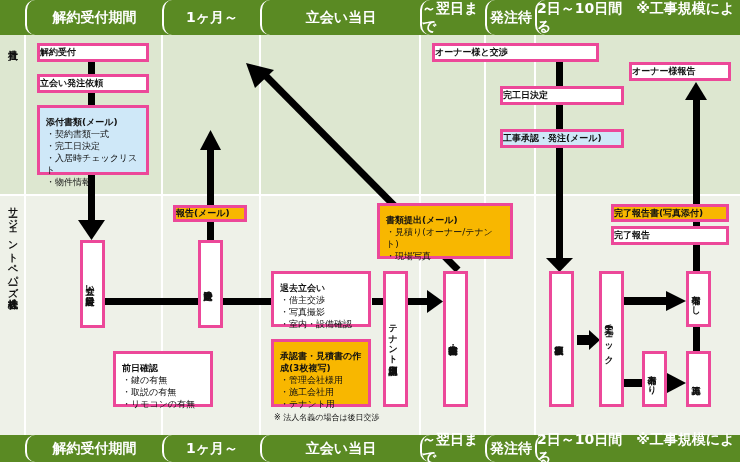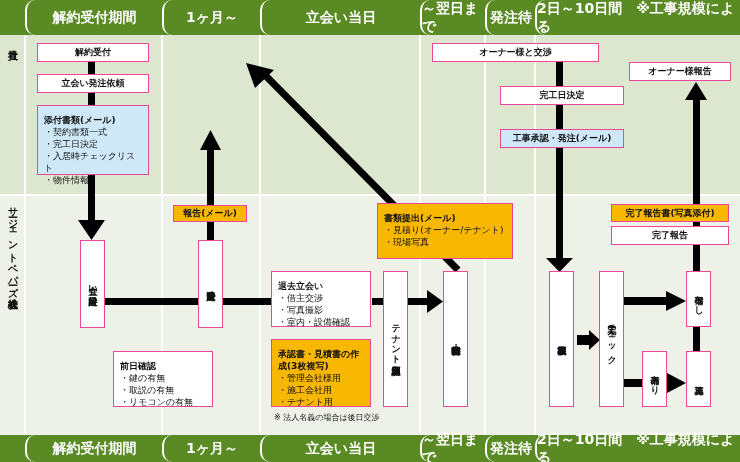--- a/index.html
+++ b/index.html
@@ -8,22 +8,22 @@
   .band { position:absolute; left:0; width:740px; background:#5a8a23; }
   .hcell { position:absolute; top:0; height:100%; display:flex; align-items:center; justify-content:center;
            color:#fff; font-weight:bold; font-size:14px; border-left:2px solid #ffffff; box-sizing:border-box;border-radius:10px; }
   .lane { position:absolute; left:0; width:740px; }
   .lane-top { background:#dde7d0; }
   .lane-bot { background:#eef1e8; }
   .vline { position:absolute; width:2px; background:#ffffff; }
   .hsep { position:absolute; left:0; width:740px; height:2px; background:#ffffff; }
   .lanelabel { position:absolute; left:0; width:25px; display:flex; justify-content:center; font-weight:bold; font-size:10px; }
   .vt { writing-mode:vertical-rl; text-orientation:upright; letter-spacing:0px; }
-  .box { position:absolute; background:#ffffff; border:1px solid #ec4899; box-sizing:border-box;
-         font-weight:bold; font-size:9px; display:flex; align-items:center; justify-content:center; text-align:center; }
+  .box { position:absolute; background:#ffffff; border:3px solid #ec4899; box-sizing:border-box;
+         font-weight:bold; font-size:9px; display:flex; align-items:center; text-align:center; }
   .box.blue { background:#cfe8f8; }
   .box.orange { background:#f8b700; }
   .box.list { display:block; text-align:left; padding:8px 6px; line-height:12px; font-weight:normal; }
   .box.list .ttl { font-weight:bold; }
   .box.vbox { padding:4px 0; align-items:center; }
   .box.vbox span { writing-mode:vertical-rl; text-orientation:upright; font-weight:bold; font-size:9px; }
   .note { position:absolute; font-size:8px; }
   svg.arrows { position:absolute; left:0; top:0; pointer-events:none; }
 </style>
 </head>

